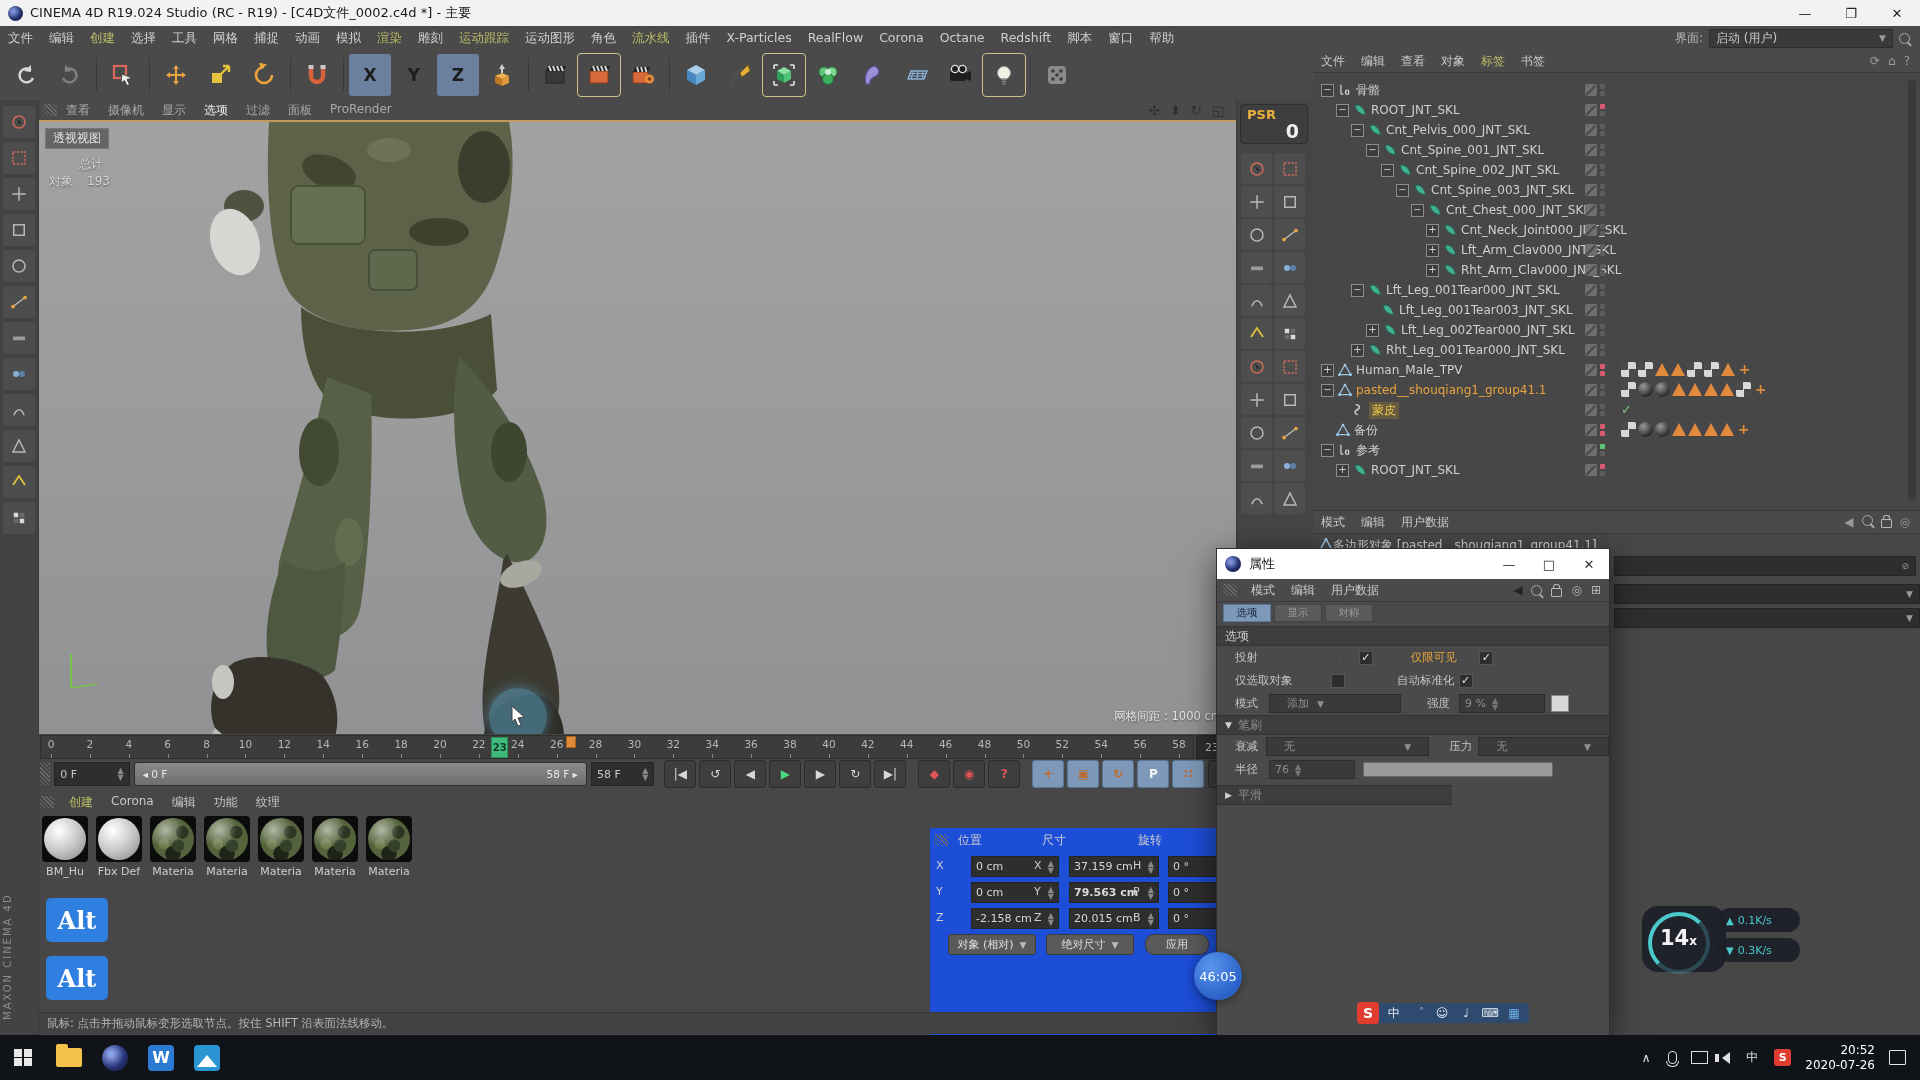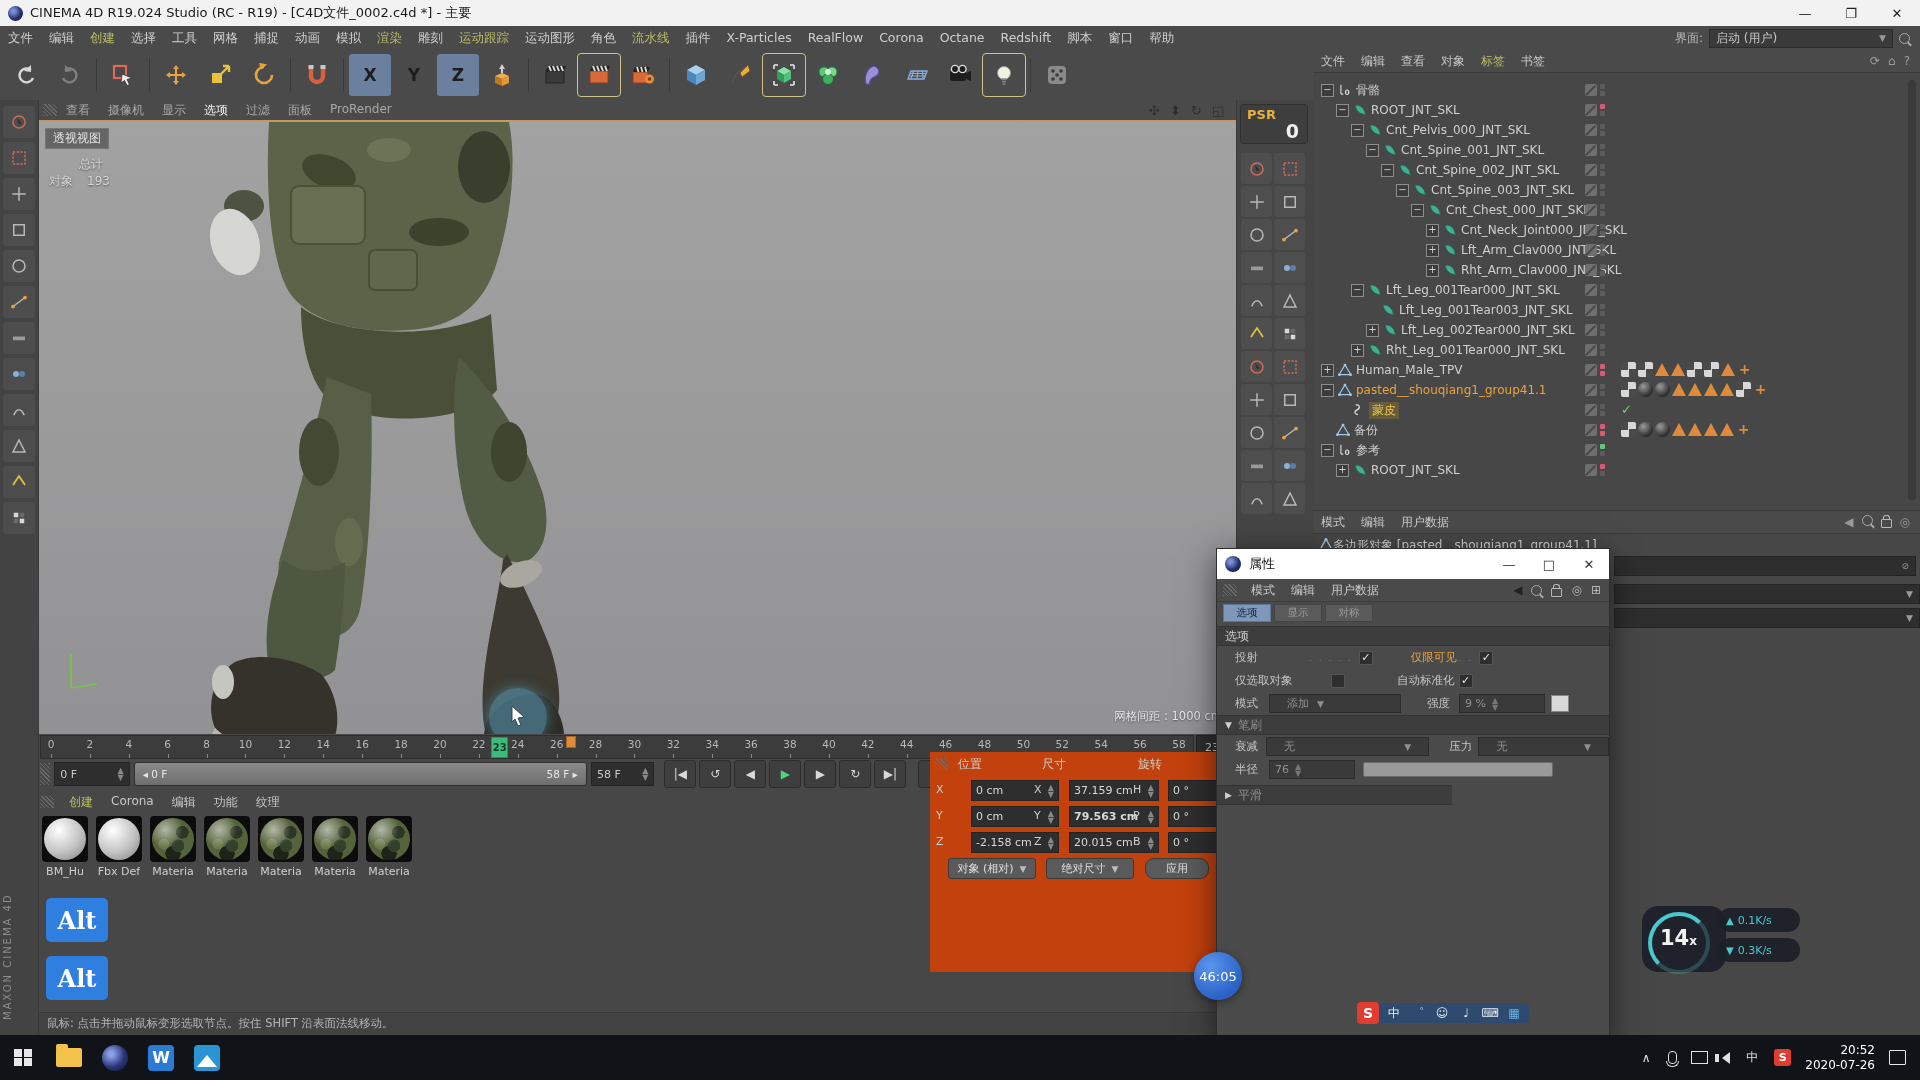--- a/index.html
+++ b/index.html
@@ -158,21 +158,21 @@
   .mat .mname{margin-top:3px;font-size:11px;color:#cfcfcf;max-width:50px;overflow:hidden;
               text-overflow:ellipsis;white-space:nowrap;}
   
   .altkey{left:46px;width:62px;height:44px;background:#2f7fe0;border-radius:5px;color:#fff;
           font-size:24px;font-weight:bold;display:flex;align-items:center;justify-content:center;
           font-family:"DejaVu Serif","Liberation Serif",serif;}
   
   #statusbar{left:39px;top:1012px;width:1197px;height:21px;background:#424242;border-top:1px solid #383838;
              display:flex;align-items:center;padding-left:8px;color:#b5b5b5;font-size:11.5px;}
   
-  #coords{left:930px;top:752px;width:286px;height:220px;background:#c2410c;}
+  #coords{left:930px;top:828px;width:286px;height:220px;background:#1d4ed8;}
   #coords .hdr{position:absolute;top:4px;color:#cfcfcf;}
   #coords .grip{position:absolute;left:4px;top:6px;width:14px;height:12px;
     background:repeating-linear-gradient(45deg,#6a6a6a 0 1px,transparent 1px 3px);}
   .cfield{position:absolute;height:19px;background:#2e2e2e;border:1px solid #242424;color:#d8d8d8;
           font-size:11px;display:flex;align-items:center;padding:0 4px;margin-left:23px;}
   .cfield .st{margin-left:auto;font-size:8px;color:#888;line-height:7px;}
   .caxis{position:absolute;color:#cfcfcf;font-size:11px;}
   .cdrop{position:absolute;height:19px;background:#5a5a5a;border:1px solid #3a3a3a;border-radius:3px;
          color:#e0e0e0;font-size:11px;display:flex;align-items:center;justify-content:center;gap:6px;}
   .cdrop .arr{font-size:9px;color:#bbb;}

